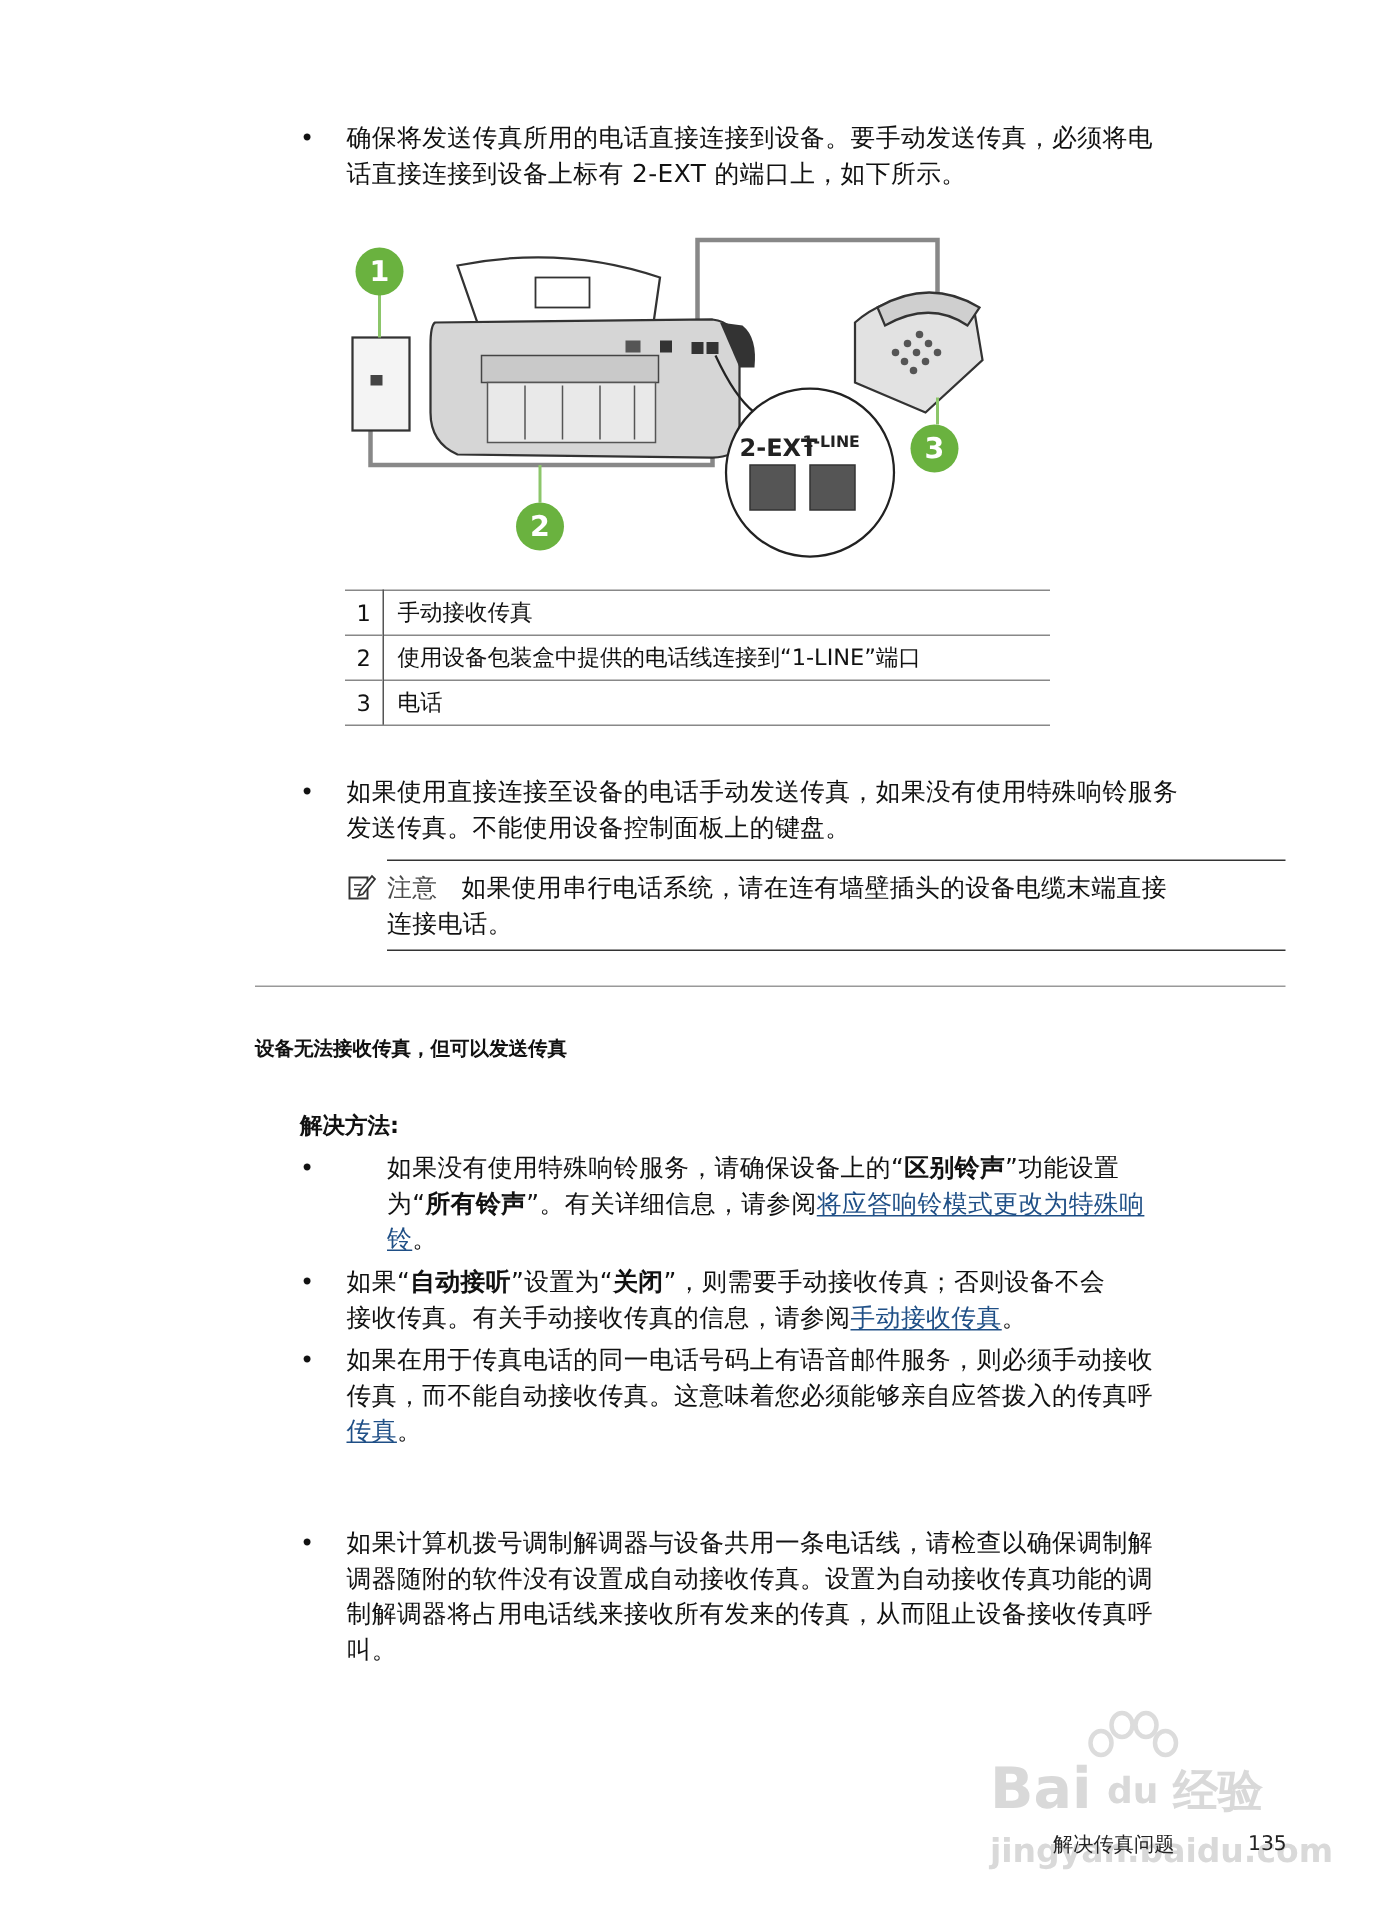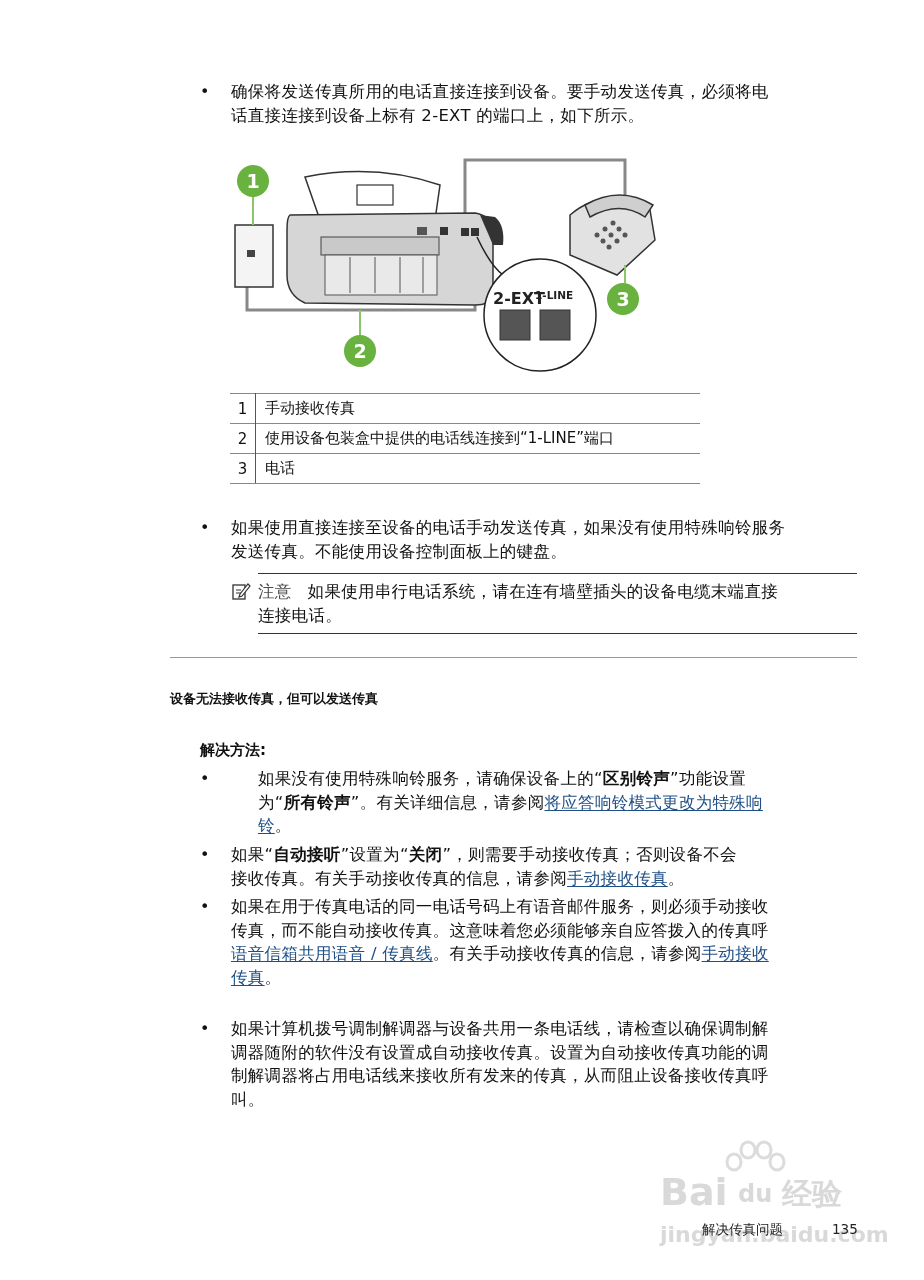--- a/index.html
+++ b/index.html
@@ -141,21 +141,20 @@
 <span class="bullet" style="left:200px; top:843px;">•</span>
 <div class="abs para" style="left:231px; top:843px; width:630px;">
   <div><span>如果“</span><span class="bold">自动接听</span><span>”设置为“</span><span class="bold">关闭</span><span>”，则需要手动接收传真；否则设备不会</span></div>
   <div><span>接收传真。有关手动接收传真的信息，请参阅</span><a class="link">手动接收传真</a><span>。</span></div>
 </div>
 
 <span class="bullet" style="left:200px; top:895px;">•</span>
 <div class="abs para" style="left:231px; top:895px; width:630px;">
   <div>如果在用于传真电话的同一电话号码上有语音邮件服务，则必须手动接收</div>
   <div>传真，而不能自动接收传真。这意味着您必须能够亲自应答拨入的传真呼</div>
-  <div><a class="link">语音信箱共用语音 / 传真线</a><span>。有关手动接收传真的信息，请参阅</span><a class="link">手动接收</a></div>
   <div><a class="link">传真</a><span>。</span></div>
 </div>
 
 <span class="bullet" style="left:200px; top:1017px;">•</span>
 <div class="abs para" style="left:231px; top:1017px; width:630px;">
   <div>如果计算机拨号调制解调器与设备共用一条电话线，请检查以确保调制解</div>
   <div>调器随附的软件没有设置成自动接收传真。设置为自动接收传真功能的调</div>
   <div>制解调器将占用电话线来接收所有发来的传真，从而阻止设备接收传真呼</div>
   <div>叫。</div>
 </div>

